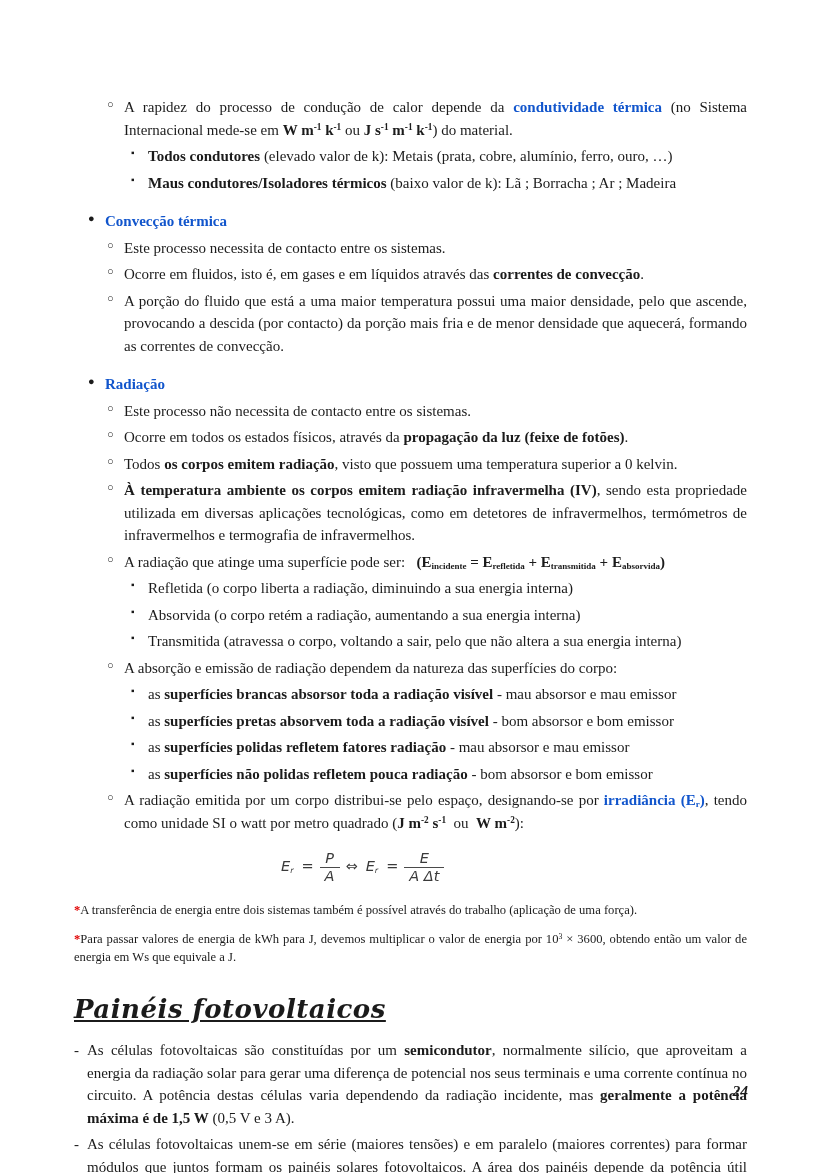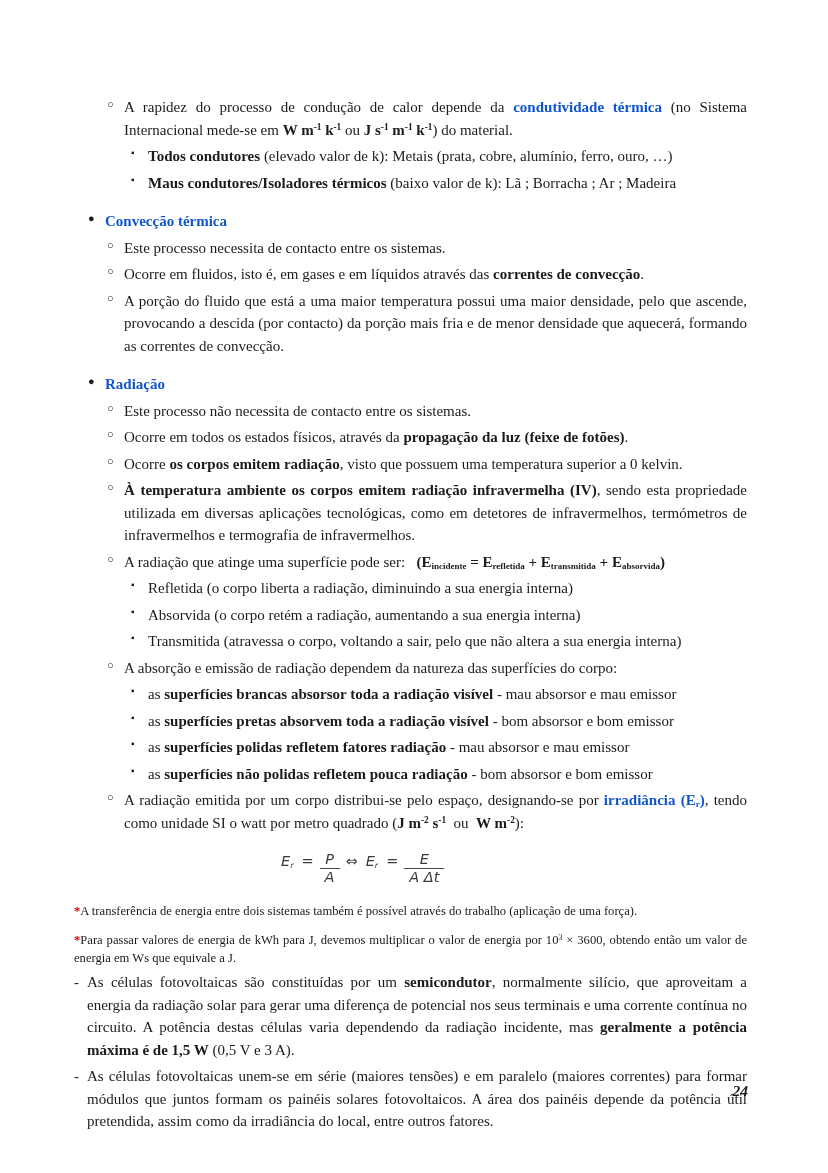--- a/index.html
+++ b/index.html
@@ -27,21 +27,21 @@
   .lvl2{margin-left:33px;}
   .lvl3{margin-left:57px;}
   .mt{margin-top:16px;}
   .marker{flex:0 0 17px;width:17px;display:inline-block;}
   .m-disc{font-size:11px;}
   .m-circle{font-size:11px;}
   .m-square{font-size:10px;}
   .m-dash{flex:0 0 13px;width:13px;font-size:15px;}
   .formula-row{margin:16px 0 4px 205px;}
   .formula{
-    display:inline-flex;align-items:flex-start;
+    display:inline-flex;align-items:center;
     font-family:"DejaVu Sans", sans-serif;
     font-size:14.5px;color:#3a3a3a;font-style:italic;
   }
   .fvar{margin:0 2px;}
   .fvar sub{font-size:0.55em;}
   .fop{margin:0 6px;font-style:normal;}
   .frac{display:inline-flex;flex-direction:column;text-align:center;line-height:1.15;}
   .frac .num{display:block;padding:0 5px;border-bottom:1.2px solid #4a4a4a;}
   .frac .den{display:block;padding:0 5px;}
   .footnote{font-size:12.6px;line-height:1.4;margin-top:11px;text-align:justify;}
@@ -97,21 +97,21 @@
       <div class="li lvl2">
         <span class="marker m-circle">○</span>
         <div class="txt"><span>Este processo não necessita de contacto entre os sistemas.</span></div>
       </div>
       <div class="li lvl2">
         <span class="marker m-circle">○</span>
         <div class="txt"><span>Ocorre em todos os estados físicos, através da </span><span class="b">propagação da luz (feixe de fotões)</span><span>.</span></div>
       </div>
       <div class="li lvl2">
         <span class="marker m-circle">○</span>
-        <div class="txt"><span>Ocorre </span><span class="b">os corpos emitem radiação</span><span>, visto que possuem uma temperatura superior a 0 kelvin.</span></div>
+        <div class="txt"><span>Todos </span><span class="b">os corpos emitem radiação</span><span>, visto que possuem uma temperatura superior a 0 kelvin.</span></div>
       </div>
       <div class="li lvl2">
         <span class="marker m-circle">○</span>
         <div class="txt"><span class="b">À temperatura ambiente os corpos emitem radiação infravermelha (IV)</span><span>, sendo esta propriedade utilizada em diversas aplicações tecnológicas, como em detetores de infravermelhos, termómetros de infravermelhos e termografia de infravermelhos.</span></div>
       </div>
       <div class="li lvl2">
         <span class="marker m-circle">○</span>
         <div class="txt"><span>A radiação que atinge uma superfície pode ser:</span><span class="b">&nbsp;&nbsp; (E</span><sub class="b">incidente</sub><span class="b"> = E</span><sub class="b">refletida</sub><span class="b"> + E</span><sub class="b">transmitida</sub><span class="b"> + E</span><sub class="b">absorvida</sub><span class="b">)</span></div>
       </div>
       <div class="li lvl3">
@@ -160,20 +160,21 @@
           <span class="fop">⇔</span>
           <span class="fvar"><span>E</span><sub>r</sub></span>
           <span class="fop">=</span>
           <span class="frac">
             <span class="num">E</span>
             <span class="den">A Δt</span>
           </span>
         </div></div>
       <div class="footnote mt"><span class="b c-red">*</span><span>A transferência de energia entre dois sistemas também é possível através do trabalho (aplicação de uma força).</span></div>
       <div class="footnote"><span class="b c-red">*</span><span>Para passar valores de energia de kWh para J, devemos multiplicar o valor de energia por 10</span><sup>3</sup><span> × 3600, obtendo então um valor de energia em Ws que equivale a J.</span></div>
+      <div class="section-title"><span>Painéis fotovoltaicos</span></div>
       <div class="li dash">
         <span class="marker m-dash">-</span>
         <div class="txt"><span>As células fotovoltaicas são constituídas por um </span><span class="b">semicondutor</span><span>, normalmente silício, que aproveitam a energia da radiação solar para gerar uma diferença de potencial nos seus terminais e uma corrente contínua no circuito. A potência destas células varia dependendo da radiação incidente, mas </span><span class="b">geralmente a potência máxima é de 1,5 W</span><span> (0,5 V e 3 A).</span></div>
       </div>
       <div class="li dash">
         <span class="marker m-dash">-</span>
         <div class="txt"><span>As células fotovoltaicas unem-se em série (maiores tensões) e em paralelo (maiores correntes) para formar módulos que juntos formam os painéis solares fotovoltaicos. A área dos painéis depende da potência útil pretendida, assim como da irradiância do local, entre outros fatores.</span></div>
       </div>
     </div>
   <div class="page-number">24</div>

